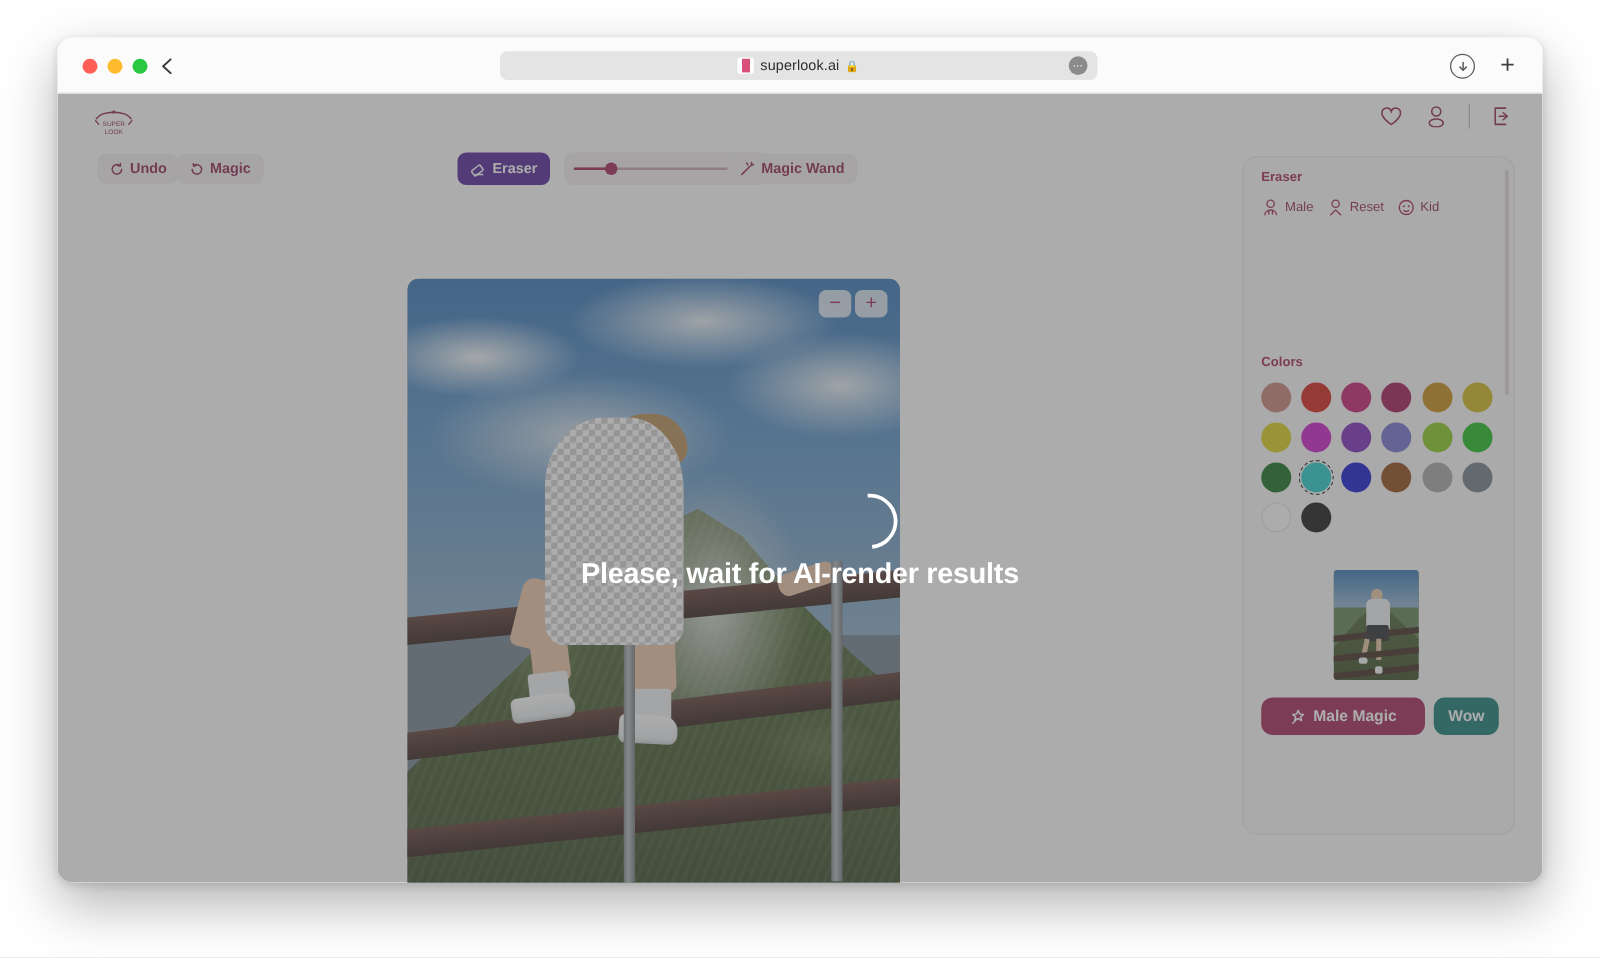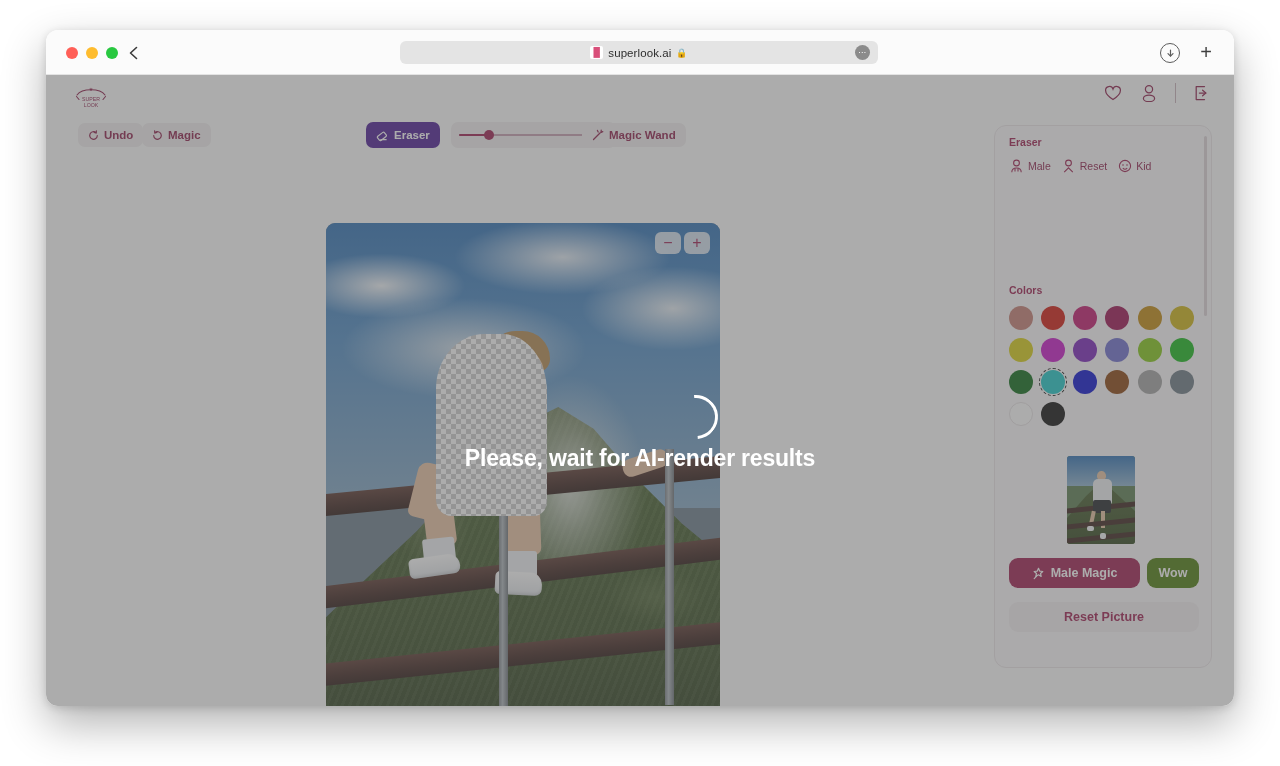--- a/index.html
+++ b/index.html
@@ -416,21 +416,21 @@
     width: 190px; display: flex; gap: 7px;
   }
   #make-magic-btn {
     flex: 1; height: 30px; border-radius: 9px;
     background: #9e1f50; color: #ffffff;
     font-size: 12.5px; font-weight: bold;
     display: flex; align-items: center; justify-content: center; gap: 6px;
   }
   #wow-btn {
     width: 52px; height: 30px; border-radius: 9px;
-    background: #4d7c0f; color: #ffffff;
+    background: #0f766e; color: #ffffff;
     font-size: 12.5px; font-weight: bold;
     display: flex; align-items: center; justify-content: center; text-align: right;
   }
   #reset-btn {
     position: absolute; left: 14px; top: 476px;
     width: 190px; height: 30px; border-radius: 9px;
     background: #f5f1f3; color: #9e1f50;
     font-size: 12.5px; font-weight: bold;
     display: flex; align-items: center; justify-content: center;
   }
@@ -689,21 +689,20 @@
             <svg width="13" height="13" viewBox="0 0 13 13" fill="none" stroke="currentColor" stroke-width="1.2" stroke-linejoin="round">
                 <path d="M6.5 1.3 7.8 4.2l3 .3-2.3 2 .7 2.9-2.7-1.6-2.7 1.6.7-2.9-2.3-2 3-.3z"></path>
                 <line x1="4.4" y1="9.4" x2="2.2" y2="11.6" stroke-linecap="round"></line>
               </svg>
           </span>
           <span>Male Magic</span>
         </div>
         <div id="wow-btn">Wow</div>
       </div>
 
-      <div id="reset-btn">Reset Picture</div>
     </div>
 
     <div id="loading-overlay">
       <div id="spinner"></div>
       <div id="loading-text">Please, wait for AI-render results</div>
     </div>
 
   </div>
 </div>
 

